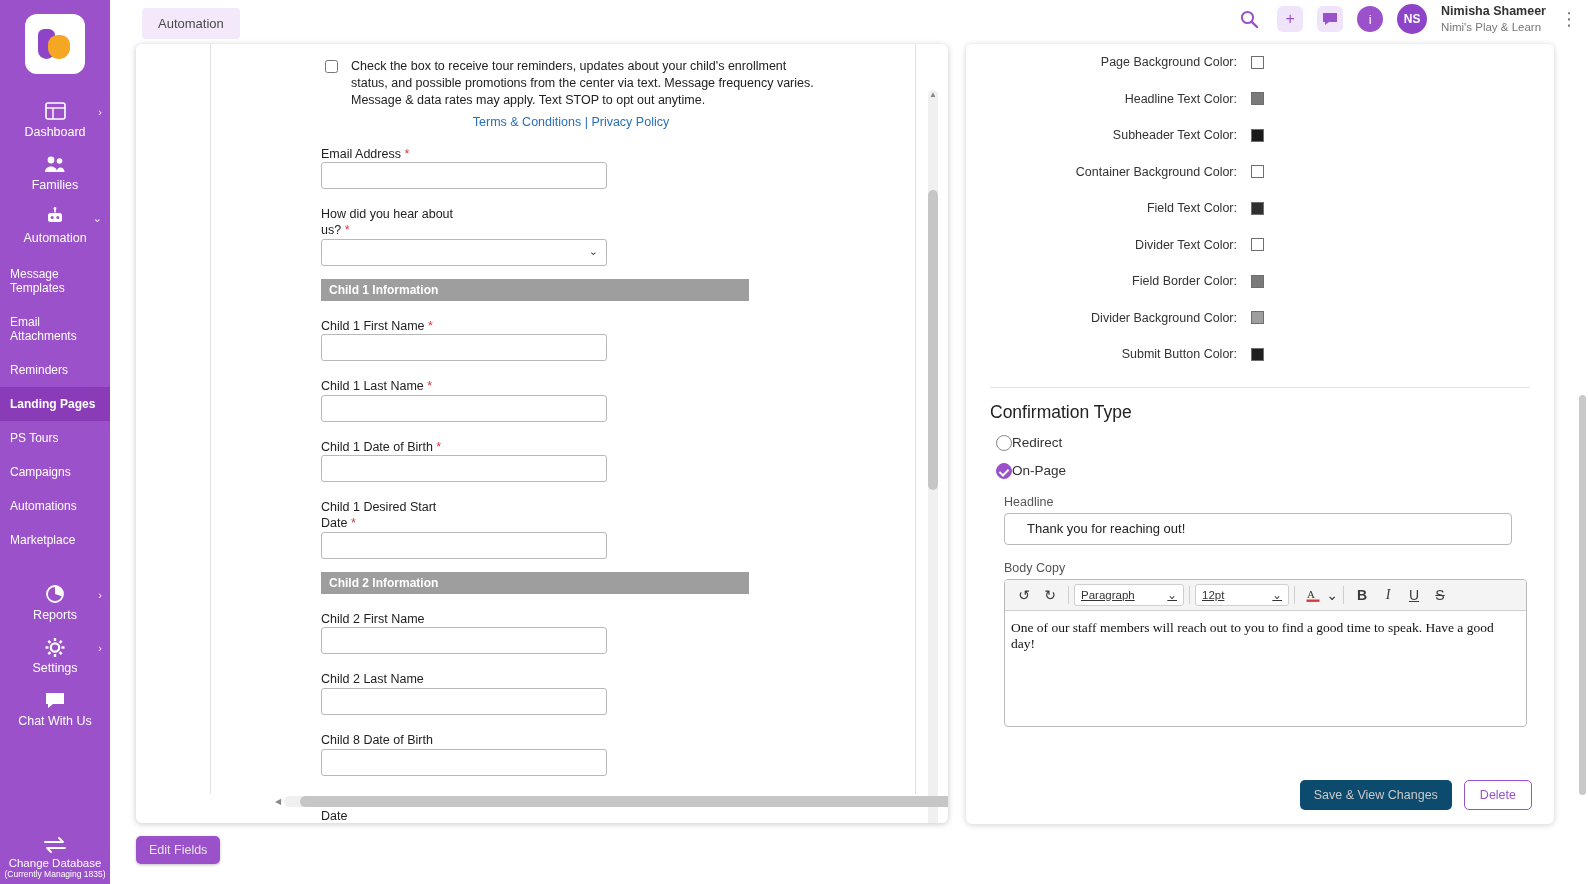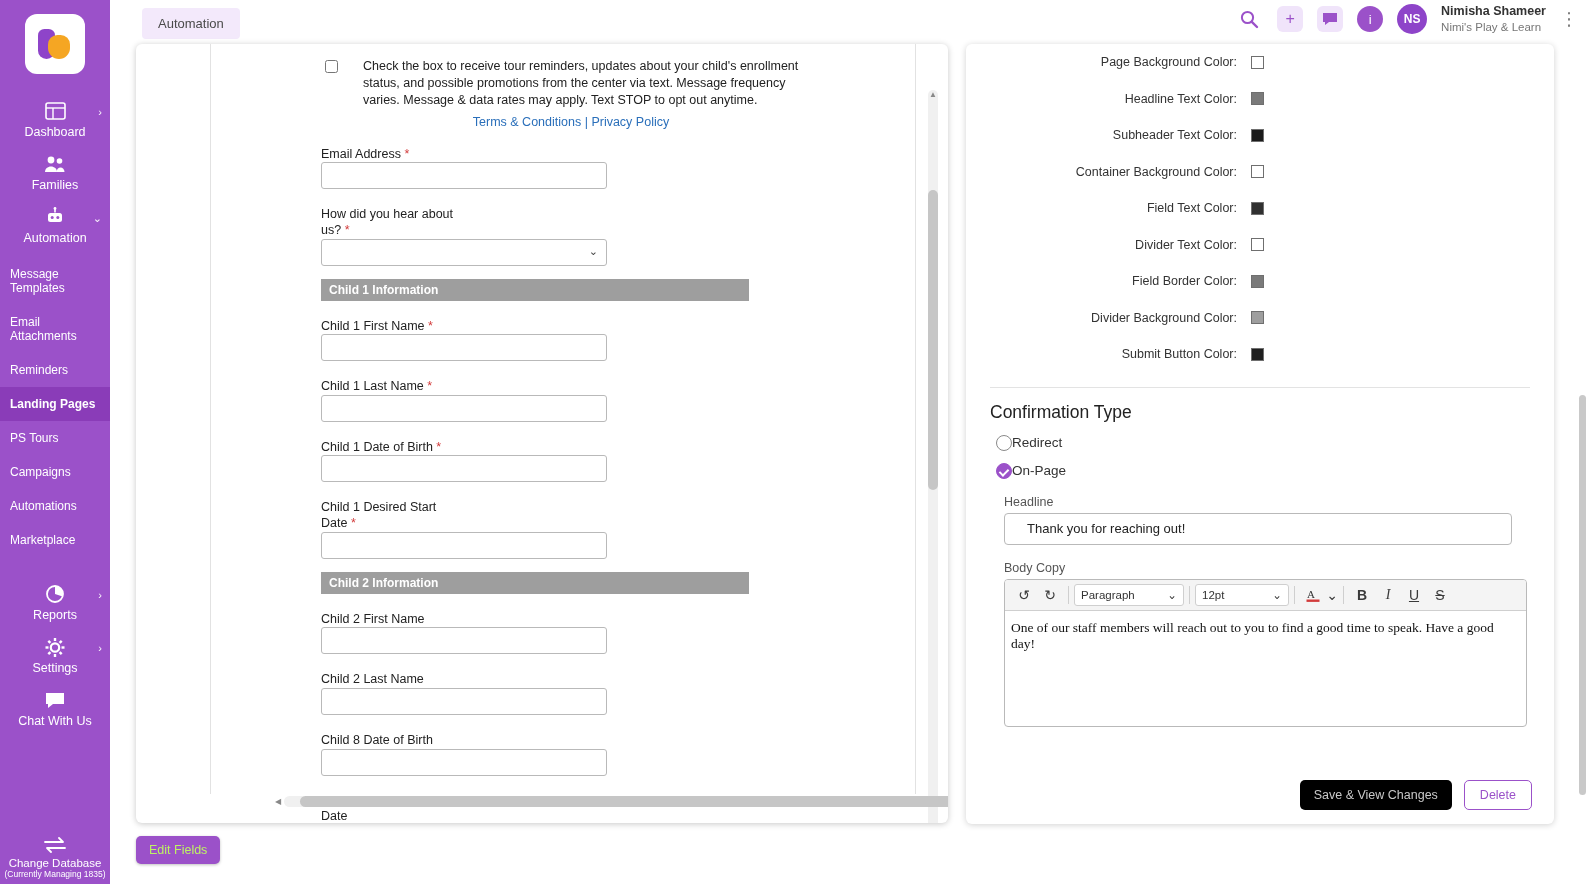--- a/index.html
+++ b/index.html
@@ -85,21 +85,21 @@
   .preview-card {
     position: absolute; left: 136px; top: 44px; width: 812px; height: 779px;
     background: #ffffff; border-radius: 6px; box-shadow: 0 1px 6px rgba(0,0,0,.22);
     overflow: hidden;
   }
   .preview-inner {
     position: absolute; left: 74px; top: 0; width: 706px; height: 750px; background: #fff;
     border-left: 1px solid #e2e2e2; border-right: 1px solid #e2e2e2;
   }
   .form-area { position: absolute; left: 110px; top: 14px; width: 500px; }
-  .checkrow { display: flex; gap: 22px; align-items: flex-start; }
+  .checkrow { display: flex; gap: 10px; align-items: flex-start; }
   .checkrow input { margin-top: 2px; }
   .checktext { font-size: 12.5px; color: #222; line-height: 1.35; }
   .tc-line { text-align: center; font-size: 12.5px; margin-top: 6px; }
   .tc-line a { color: #2a6fba; text-decoration: none; cursor: pointer; }
   .tc-sep { color: #2a6fba; }
 
   .frow { display: flex; align-items: flex-start; margin-top: 11px; flex-direction: column; }
   .flabel {
     width: 138px; font-size: 12.5px; color: #222; text-align: left; padding-top: 7px;
     line-height: 1.25;
@@ -155,21 +155,21 @@
     position: absolute; left: 16px; top: 0; width: 722px; height: 11px; background: #c6c6c6;
     border-radius: 6px;
   }
   .hscroll .lt, .hscroll .rt {
     position: absolute; top: 0; height: 11px; width: 12px; font-size: 8px; color: #888;
     display: flex; align-items: center; justify-content: center;
   }
   .hscroll .lt { left: -12px; }
 
   .edit-fields-btn {
-    position: absolute; left: 136px; top: 836px; background: #9b51c9; color: #bef264;
+    position: absolute; left: 136px; top: 836px; background: #9b51c9; color: #e5e5e5;
     font-size: 12.5px; padding: 7px 13px; border-radius: 5px; cursor: pointer;
     box-shadow: 0 1px 3px rgba(0,0,0,.25);
   }
 
   
   .settings-card {
     position: absolute; left: 966px; top: 44px; width: 588px; height: 780px;
     background: #ffffff; border-radius: 6px; box-shadow: 0 1px 6px rgba(0,0,0,.18);
     overflow: hidden;
   }
@@ -212,34 +212,34 @@
     display: flex; align-items: center; gap: 0; padding: 0 6px;
   }
   .tb-btn {
     width: 26px; height: 26px; display: flex; align-items: center; justify-content: center;
     font-size: 14px; color: #3a3a3a; cursor: pointer;
   }
   .tb-sep { width: 1px; height: 18px; background: #cfcfcf; margin: 0 5px; }
   .tb-select {
     height: 22px; border: 1px solid #cfcfcf; background: #fff; border-radius: 3px;
     font-size: 11.5px; color: #333; display: flex; align-items: center; justify-content: space-between;
-    padding: 0 6px; cursor: pointer;
+    padding: 0 6px; cursor: pointer; text-decoration: underline;
   }
   .tb-select.w1 { width: 110px; }
   .tb-select.w2 { width: 94px; }
   .editor-body {
     height: 115px; padding: 9px 6px 0 6px; font-family: "Liberation Serif", serif;
     font-size: 13.5px; color: #111;
   }
 
   .footer-btns {
     position: absolute; right: 22px; bottom: 14px; display: flex; align-items: center; gap: 12px;
   }
   .btn-save {
-    background: #000000; color: #c9c9c9; font-size: 12.5px; padding: 8px 14px; border-radius: 5px;
+    background: #0c4a6e; color: #c9c9c9; font-size: 12.5px; padding: 8px 14px; border-radius: 5px;
     cursor: not-allowed;
   }
   .btn-delete {
     background: #ffffff; color: #9b51c9; border: 1px solid #9b51c9; font-size: 12.5px;
     padding: 7px 15px; border-radius: 5px; cursor: pointer;
   }
 
   
   .outer-scroll {
     position: absolute; right: 2px; top: 395px; width: 7px; height: 400px;

